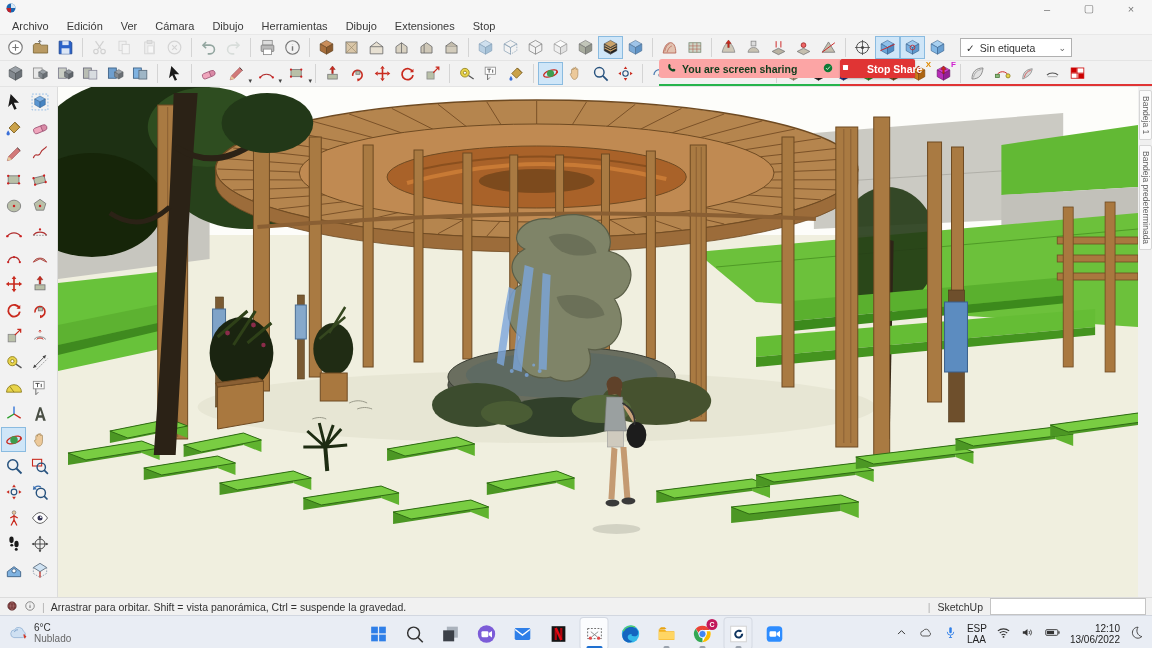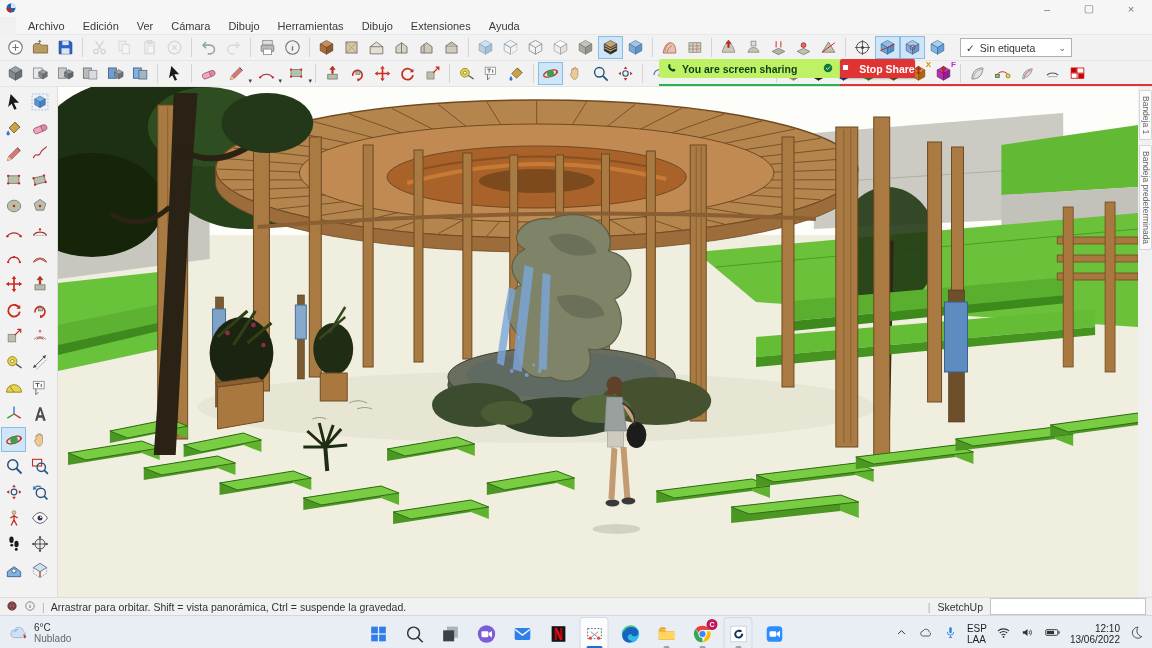--- a/index.html
+++ b/index.html
@@ -4,21 +4,21 @@
 <style>
   html,body{margin:0;padding:0;width:1152px;height:648px;overflow:hidden;
     font-family:"Liberation Sans",sans-serif;-webkit-font-smoothing:antialiased;}
   .app{position:relative;width:1152px;height:648px;background:#f0f0f0;font-size:11px;color:#333;}
   
   .titlebar{height:17px;display:flex;align-items:center;gap:5px;background:#f6f6f6;padding-left:5px;}
   .titlebar .title{font-size:10.5px;color:#555;white-space:nowrap;}
   .win-controls{margin-left:auto;display:flex;height:100%;}
   .win-btn{width:42px;display:flex;align-items:center;justify-content:center;font-size:11px;color:#777;}
   
-  .menubar{height:17px;display:flex;align-items:center;background:#f6f6f6;padding-left:3px;border-bottom:1px solid #e8e8e8;margin-left:16px;}
+  .menubar{height:17px;display:flex;align-items:center;background:#f6f6f6;padding-left:3px;border-bottom:1px solid #e8e8e8;}
   .menu-item{padding:0 9px;font-size:11px;color:#3a3a3a;}
   
   .tb{display:flex;align-items:center;height:25px;background:#f2f2f2;padding-left:3px;position:relative;border-bottom:1px solid #e4e4e4;}
   .btn{width:25px;height:23px;display:flex;align-items:center;justify-content:center;position:relative;flex:0 0 auto;}
   .btn.hl{background:#cfe6f8;box-shadow:inset 0 0 0 1px #8abbe0;}
   .btn.dis{opacity:.45;}
   .btn .dd{position:absolute;right:-1px;bottom:0;font-size:7px;color:#444;}
   .btn .letter{position:absolute;right:0;top:-2px;font-size:8px;font-weight:bold;}
   .sep{width:1px;height:19px;background:#d4d4d4;margin:0 4px;flex:0 0 auto;}
   .tagdd{display:flex;align-items:center;background:#fff;border:1px solid #b0b0b0;height:17px;width:100px;
@@ -51,25 +51,25 @@
   .app-btn.boxed{box-shadow:0 0 0 1px #d4d9e2;}
   .abar{position:absolute;bottom:0;left:50%;transform:translateX(-50%);height:3px;border-radius:2px;}
   .abar.focus{width:16px;background:#1e6fd0;}
   .abar.open{width:6px;background:#9aa2ad;}
   .badge{position:absolute;top:1px;right:-2px;width:11px;height:11px;border-radius:50%;background:#c2185b;color:#fff;
     font-size:7px;font-weight:bold;display:flex;align-items:center;justify-content:center;}
   .tray{margin-left:auto;display:flex;align-items:center;gap:9px;padding-right:8px;}
   .tray .txt2{font-size:10px;line-height:11px;color:#222;}
   .tray .clock{text-align:right;}
   
-  .banner{position:absolute;left:659px;top:59px;width:181px;height:19px;background:#bef264;border-radius:3px 0 0 3px;
+  .banner{position:absolute;left:659px;top:59px;width:181px;height:19px;background:#fca5a5;border-radius:3px 0 0 3px;
     display:flex;align-items:center;gap:5px;padding:0 6px;box-sizing:border-box;z-index:20;}
   .banner .msg{font-size:10.5px;font-weight:bold;color:#103c1c;white-space:nowrap;}
   .stopshare{position:absolute;left:840px;top:59px;width:75px;height:19px;background:#e03434;border-radius:2px;
-    display:flex;align-items:center;justify-content:center;gap:8px;z-index:20;box-shadow:0 1px 2px rgba(0,0,0,.25);}
+    display:flex;align-items:center;justify-content:flex-start;gap:16px;z-index:20;box-shadow:0 1px 2px rgba(0,0,0,.25);}
   .stopshare .lbl{font-size:10.5px;font-weight:bold;color:#fff;white-space:nowrap;}
   .line-green{position:absolute;left:659px;top:84px;width:181px;height:2px;background:#27b44c;z-index:5;}
   .line-red{position:absolute;left:840px;top:84px;width:312px;height:2px;background:#e03434;z-index:5;}
 </style>
 </head>
 <body>
 
 <div class="app">
 
   <div class="titlebar">
@@ -87,21 +87,21 @@
 
   <div class="menubar" id="menubar">
       <span class="menu-item">Archivo</span>
       <span class="menu-item">Edición</span>
       <span class="menu-item">Ver</span>
       <span class="menu-item">Cámara</span>
       <span class="menu-item">Dibujo</span>
       <span class="menu-item">Herramientas</span>
       <span class="menu-item">Dibujo</span>
       <span class="menu-item">Extensiones</span>
-      <span class="menu-item">Ayuda</span>
+      <span class="menu-item">Stop</span>
     </div>
 
   <div class="tb" id="tb1">
       <div class="btn">
         <span style="display: flex;">
           <svg viewBox="0 0 24 24" width="19" height="19">
             <circle cx="12" cy="12" r="8.5" fill="#fff" stroke="#777" stroke-width="1.4"></circle>
             <path d="M12 8v8M8 12h8" stroke="#777" stroke-width="1.4"></path>
           </svg>
         </span>

